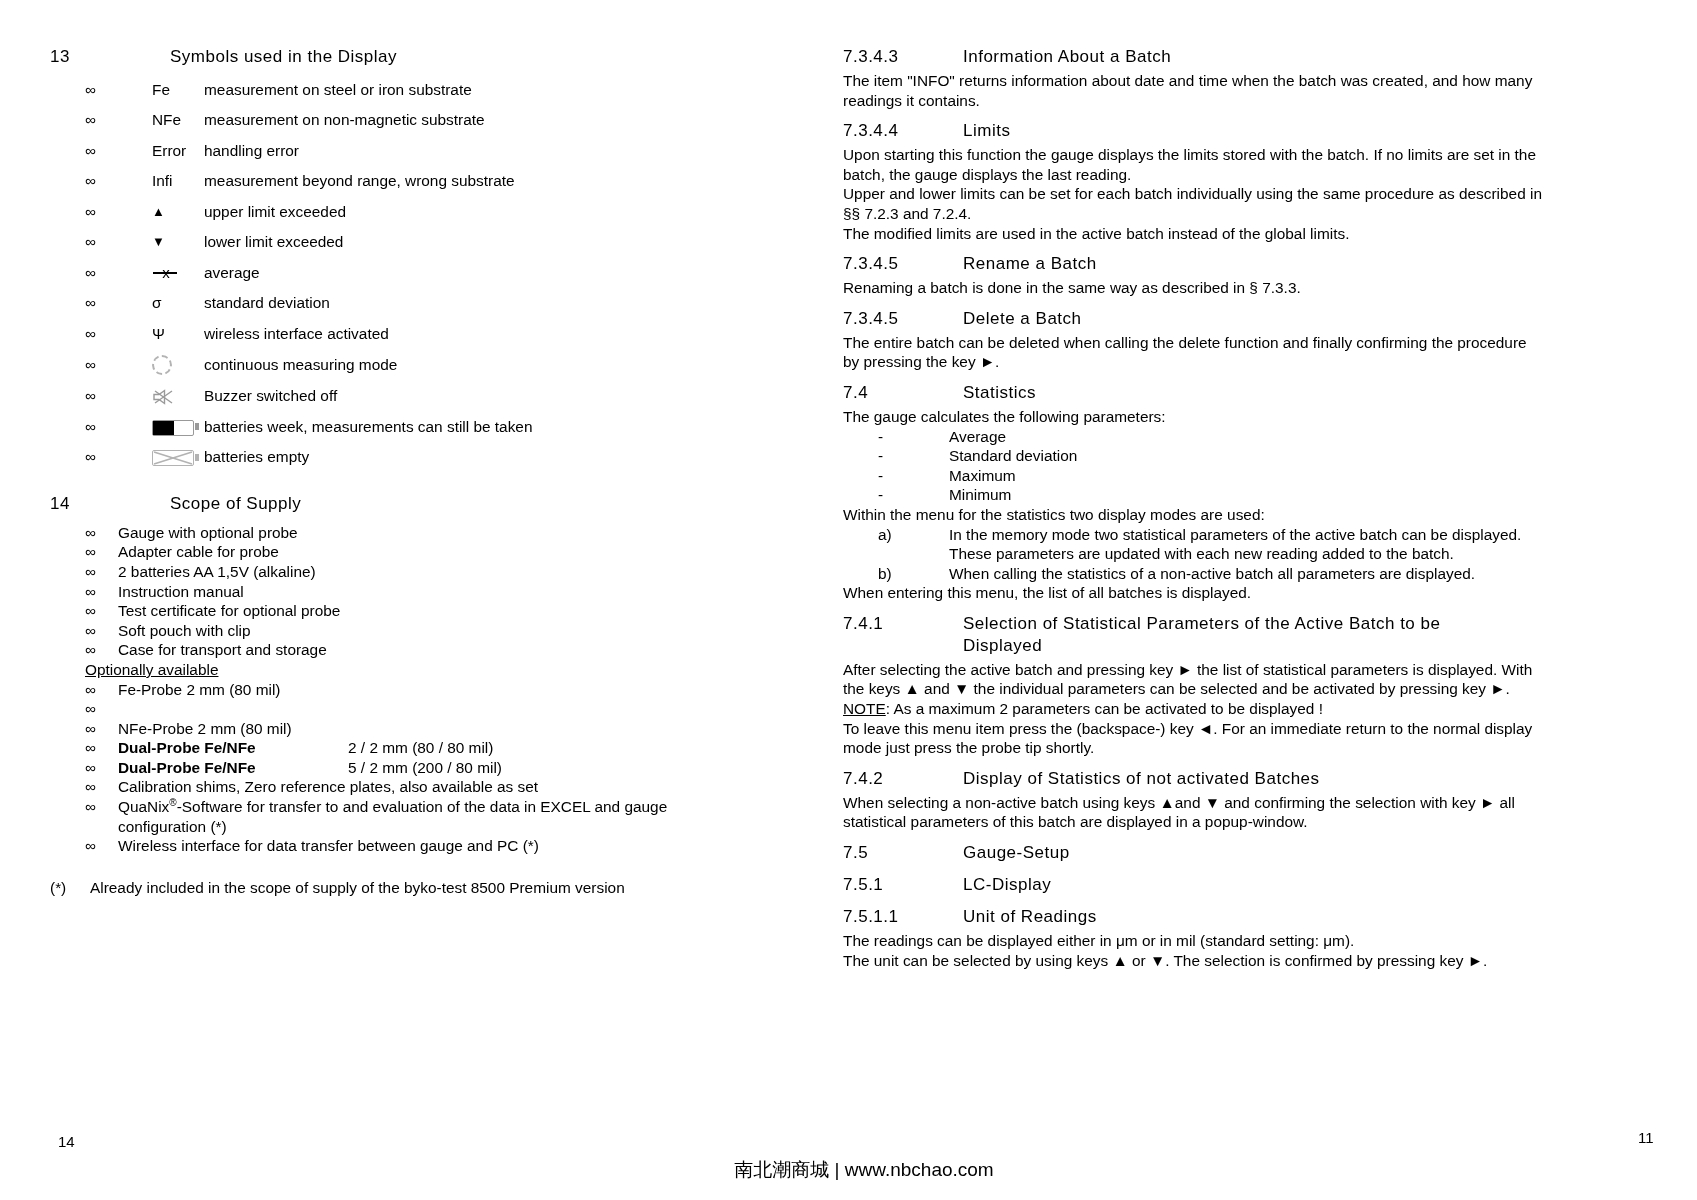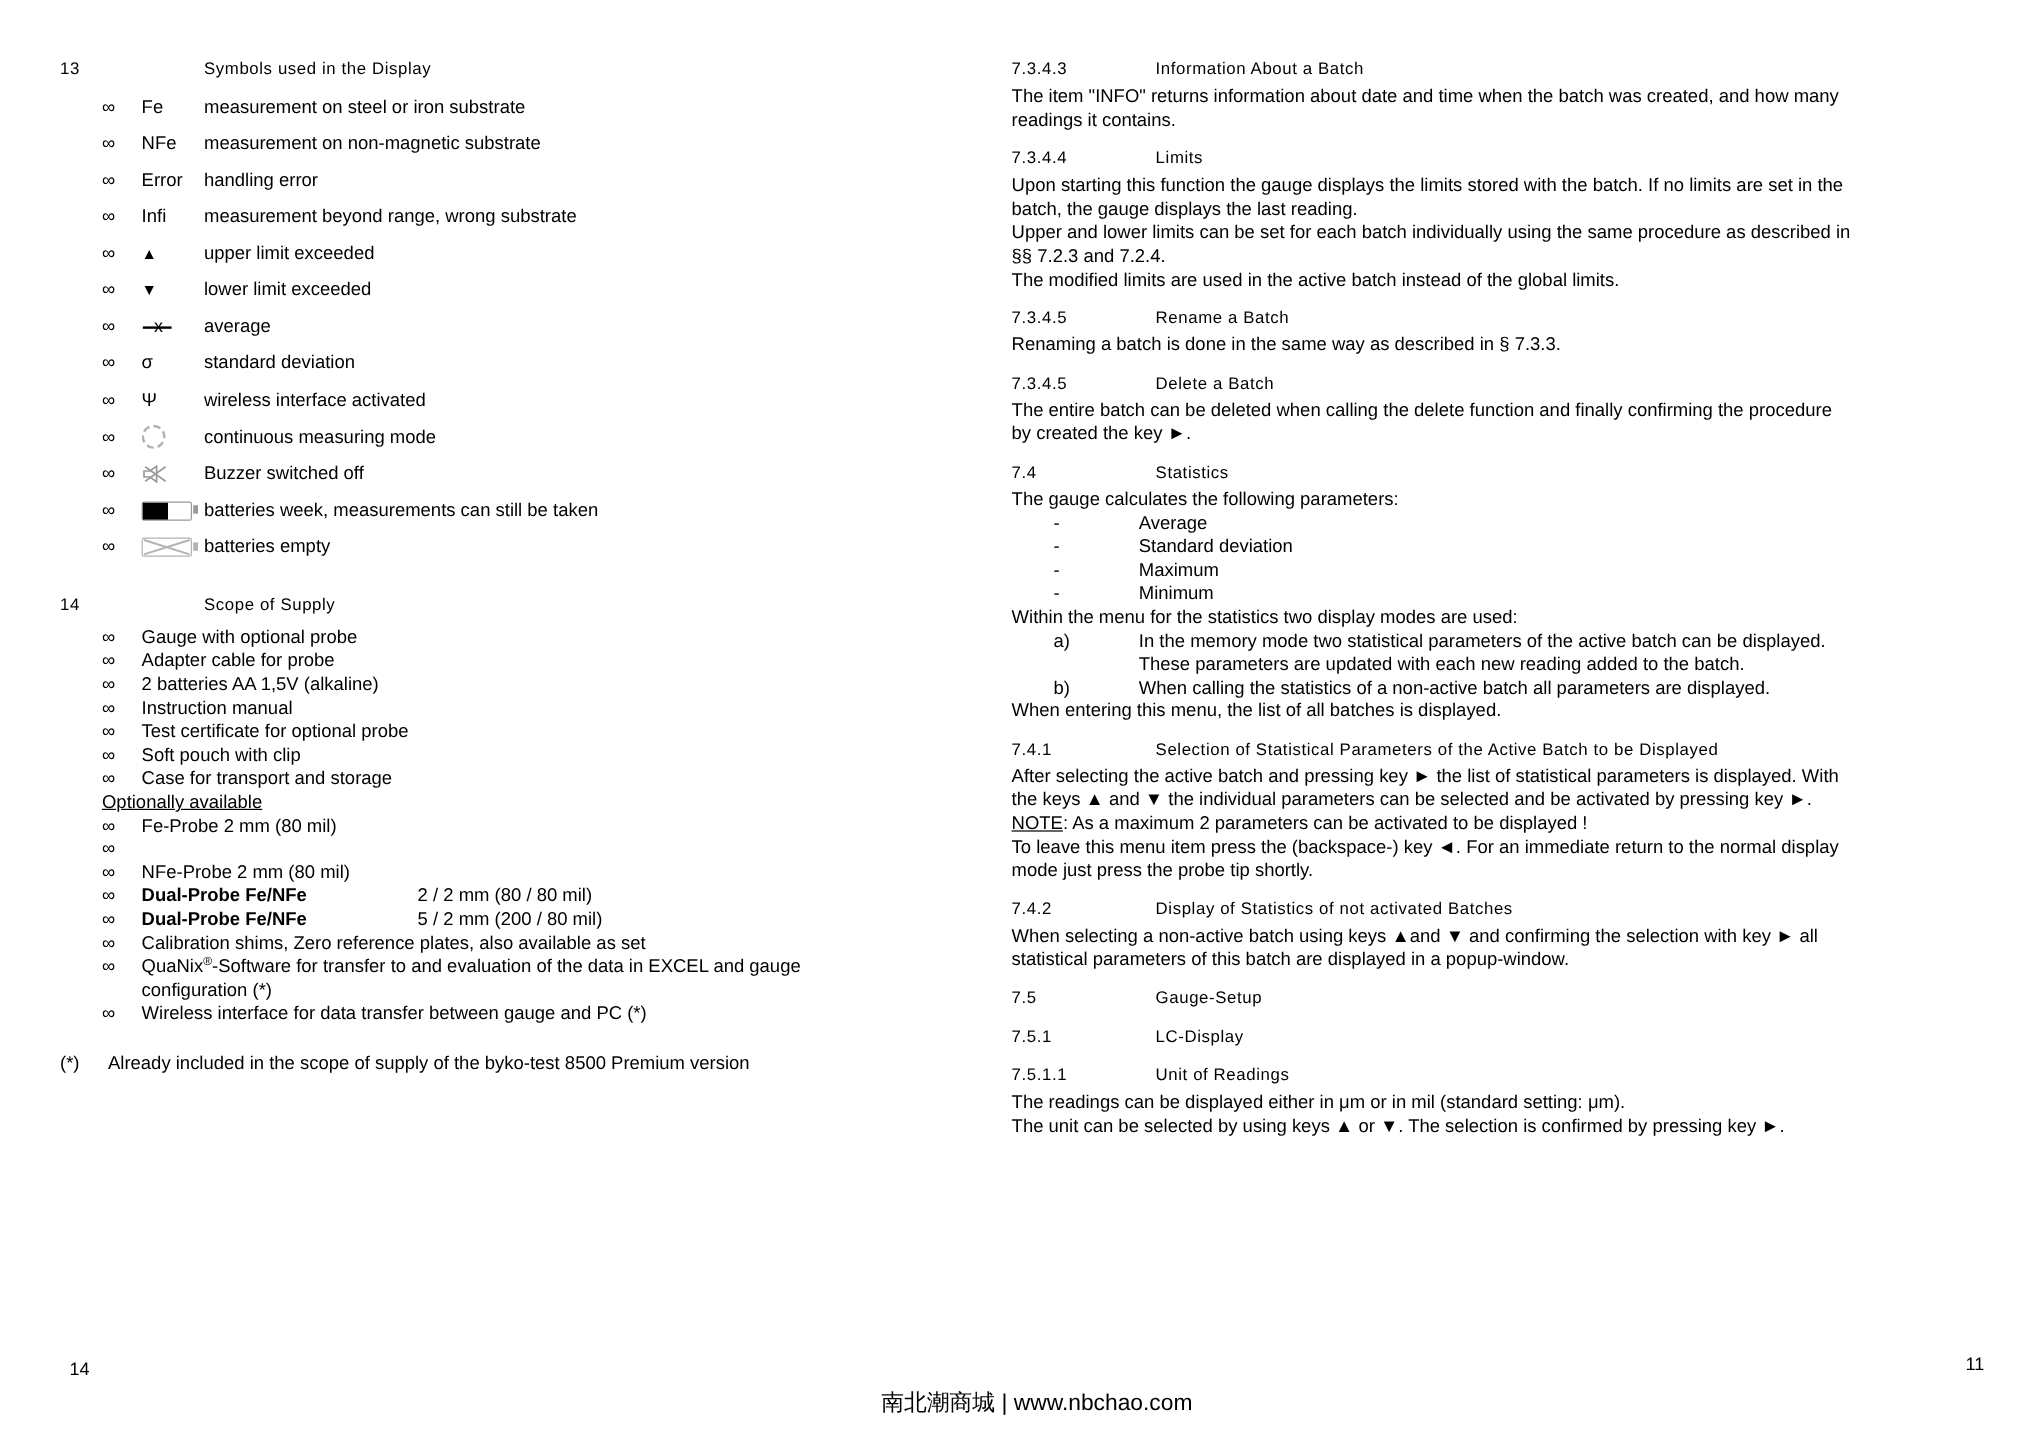--- a/index.html
+++ b/index.html
@@ -8,29 +8,29 @@
     background:#ffffff; color:#000;
     font-family:"Liberation Sans","DejaVu Sans",sans-serif;
     font-size:15.4px; line-height:19.6px;
     position:relative; overflow:hidden;
   }
   p { margin:0; }
   .col { position:absolute; top:46px; }
   .col-left  { left:50px;  width:748px; }
   .col-right { left:843px; width:700px; }
 
-  .heading { display:flex; font-size:14px; letter-spacing:0.5px; line-height:22px; margin:10px 0 3px 0; }
+  .heading { display:flex; font-size:17px; letter-spacing:0.5px; line-height:22px; margin:10px 0 3px 0; }
   .heading .num { flex:0 0 120px; }
   .heading .ttl { max-width:548px; }
   .heading.first { margin-top:0; }
 
   
   .symrow { display:flex; align-items:center; margin:0 0 10.9px 0; }
   .symrow .bullet { flex:0 0 33px; margin-left:35px; }
-  .symrow .sym    { flex:0 0 52px; }
+  .symrow .sym    { flex:0 0 52px;margin-left:34px; }
   .symrow .desc   { flex:1; }
 
   
   .itemrow { display:flex; }
   .itemrow .bullet { flex:0 0 33px; margin-left:35px; }
   .itemrow .text   { flex:1; max-width:590px; }
   .itemrow .nm     { display:inline-block; width:230px;font-weight:bold; }
   .optional-label  { margin-left:35px; text-decoration:underline; }
   sup { font-size:10px; line-height:0; }
 
@@ -256,21 +256,21 @@
   <div class="heading">
     <span class="num">7.3.4.5</span>
     <span class="ttl">Rename a Batch</span>
   </div>
   <p>Renaming a batch is done in the same way as described in § 7.3.3.</p>
 
   <div class="heading">
     <span class="num">7.3.4.5</span>
     <span class="ttl">Delete a Batch</span>
   </div>
-  <p>The entire batch can be deleted when calling the delete function and finally confirming the procedure by created the key ►.</p>
+  <p>The entire batch can be deleted when calling the delete function and finally confirming the procedure by pressing the key ►.</p>
 
   <div class="heading">
     <span class="num">7.4</span>
     <span class="ttl">Statistics</span>
   </div>
   <p>The gauge calculates the following parameters:</p>
   <div class="dashrow">
     <span class="lbl">-</span>
     <span class="txt">Average</span>
   </div>

